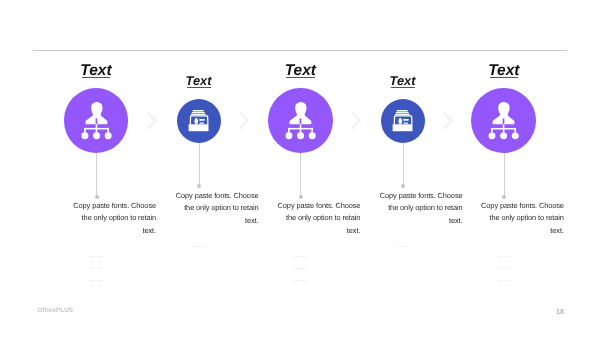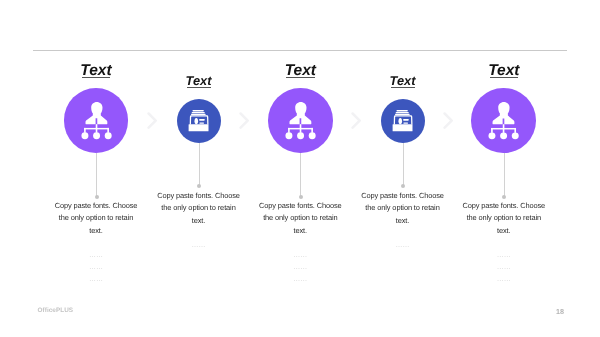--- a/index.html
+++ b/index.html
@@ -16,21 +16,21 @@
   .chev{position:absolute;}
 
   .step-title{position:absolute;font-style:italic;font-weight:bold;color:#141414;
          text-align:center;white-space:nowrap;letter-spacing:0px;}
   .step-title span{display:inline-block;line-height:1em;}
   .title-rule{position:absolute;height:1.1px;background:#555555;}
 
   .stem{position:absolute;width:1px;background:#d2d2d2;}
   .dot{position:absolute;border-radius:50%;background:#c4c4c4;}
 
-  .body-text{position:absolute;text-align:center;color:#2e2e2e;letter-spacing:-0.12px;}
+  .body-text{position:absolute;text-align:right;color:#2e2e2e;letter-spacing:-0.12px;}
   .body-text div{white-space:nowrap;}
   .dots-line{position:absolute;text-align:center;color:#d0d0d0;white-space:nowrap;}
 
   .footer-logo{position:absolute;left:37.5px;top:306.5px;color:#c4c4c4;font-size:6.4px;
                font-weight:bold;letter-spacing:.05px;}
   .page-no{position:absolute;left:556px;top:306.5px;color:#b5b5b5;font-size:7.2px;font-weight:bold;}
 </style>
 </head>
 <body>
 

